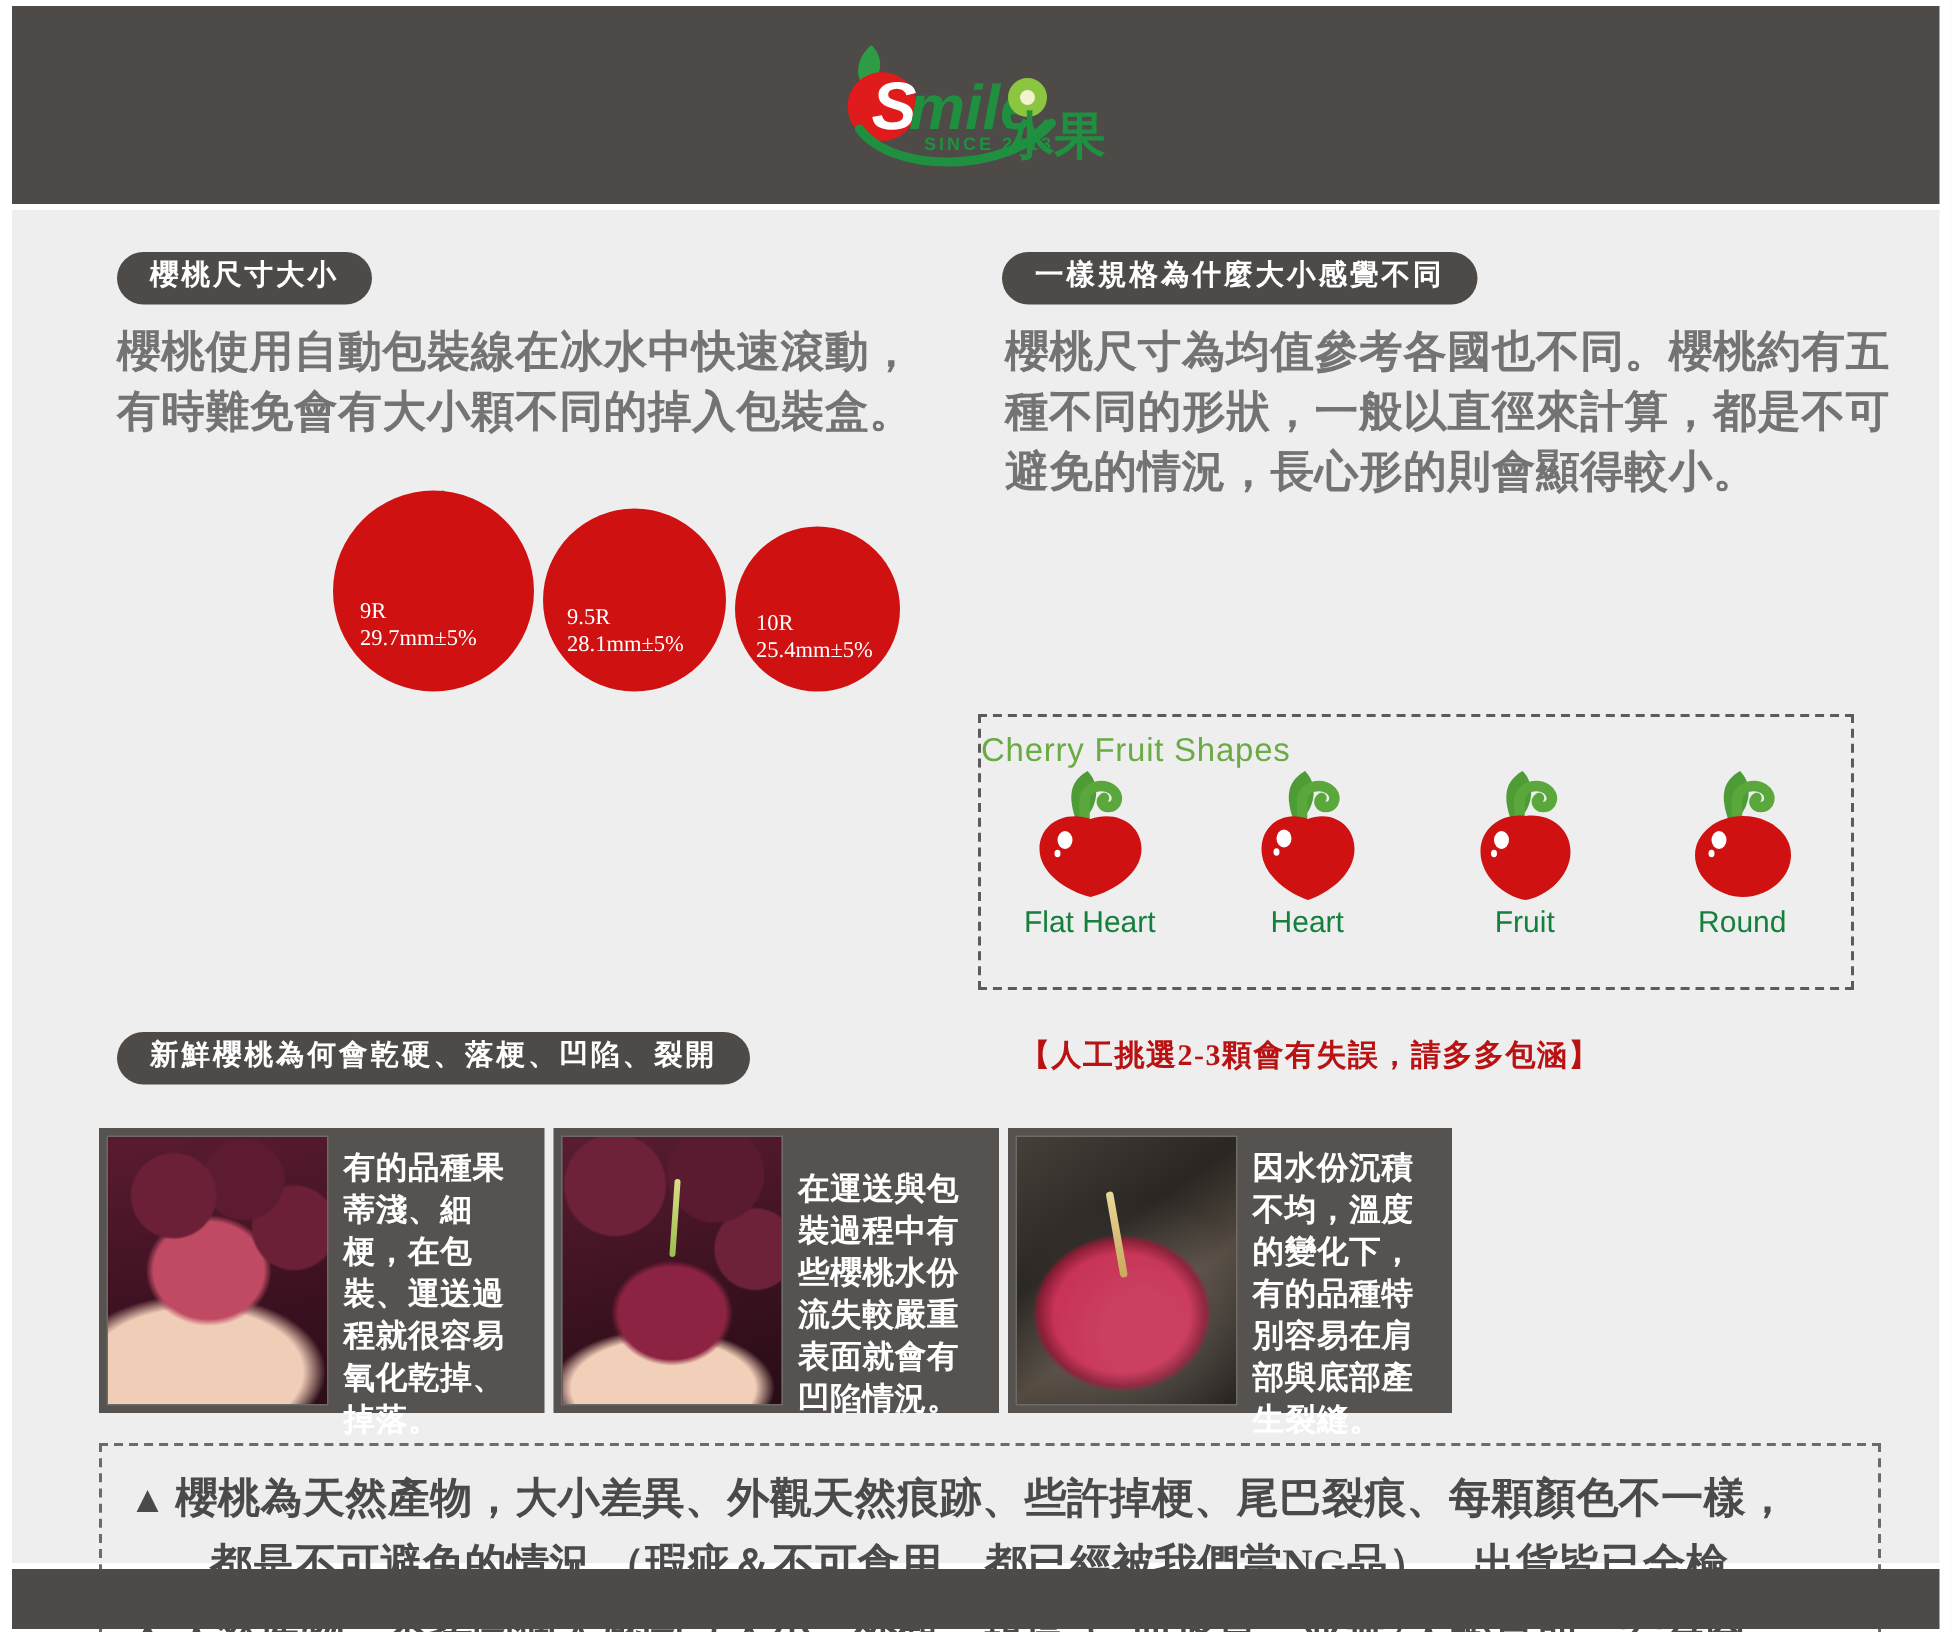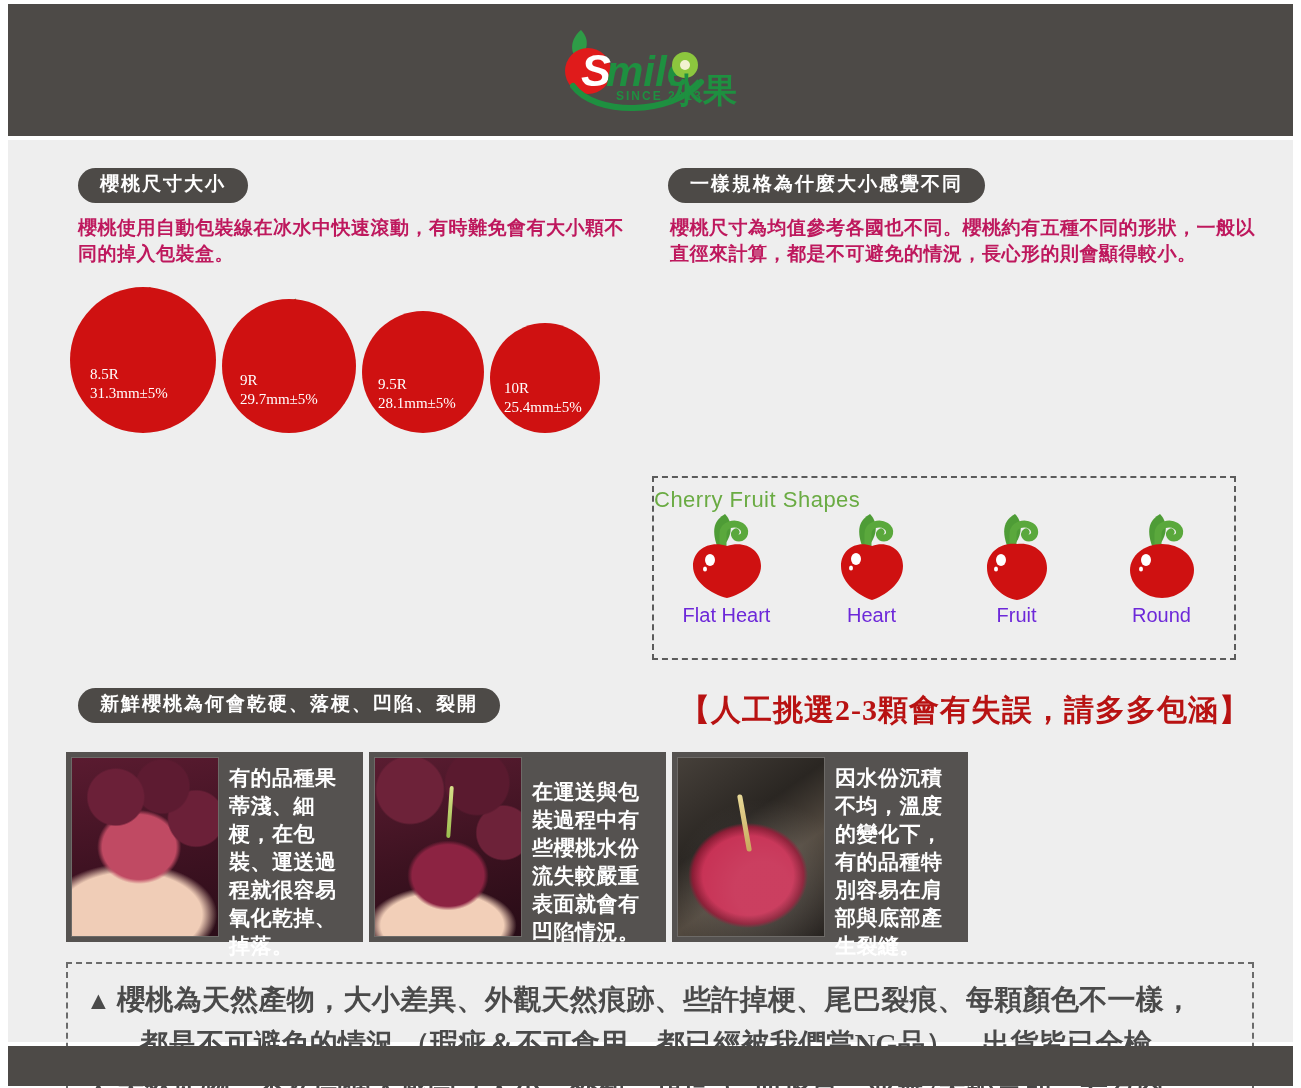--- a/index.html
+++ b/index.html
@@ -40,22 +40,22 @@
     border-radius:24px;
     padding:5px 22px 8px 22px;
     font-size:19px;line-height:1.15;
     font-weight:700;
     letter-spacing:2px;
     white-space:nowrap;
     font-family:"Liberation Serif","DejaVu Serif",serif;
   }
 
   .para{
-    color:#be185d;
-    font-size:19px;
+    color:#737373;
+    font-size:29px;
     line-height:1.38;
     font-weight:700;
     letter-spacing:.5px;
     font-family:"Liberation Serif","DejaVu Serif",serif;
   }
 
   
   .sec-size{position:absolute;left:62px;top:28px;width:560px;}
   .sec-size .pill{margin-left:8px;}
   .sec-size .para{margin:12px 0 0 8px;}
@@ -95,31 +95,31 @@
     font-size:22px;letter-spacing:.5px;
     font-family:"Liberation Sans","DejaVu Sans",sans-serif;
   }
   .shape-grid{
     position:absolute;left:0;right:0;top:34px;
     display:flex;justify-content:space-around;align-items:flex-end;
   }
   .shape-cell{width:104px;text-align:center;}
   .shape-cell svg{display:block;margin:0 auto;}
   .shape-name{
-    color:#6d28d9;font-size:20px;margin-top:2px;
+    color:#15803d;font-size:20px;margin-top:2px;
     font-family:"Liberation Sans","DejaVu Sans",sans-serif;
     white-space:nowrap;
   }
 
   
   .sec3-pill{position:absolute;left:70px;top:548px;}
   .sec3-note{
     position:absolute;left:672px;top:550px;
     color:#b81212;
-    font-size:30px;font-weight:700;letter-spacing:1px;
+    font-size:20px;font-weight:700;letter-spacing:1px;
     font-family:"Liberation Serif","DejaVu Serif",serif;
     white-space:nowrap;
   }
 
   
   .cards{
     position:absolute;left:58px;top:612px;
     width:1188px;height:190px;
     display:flex;gap:6px;
   }
@@ -207,33 +207,20 @@
   </div>
 
   <div class="body-panel">
 
     <div class="sec-size">
       <div class="pill">櫻桃尺寸大小</div>
       <div class="para">櫻桃使用自動包裝線在冰水中快速滾動，有時難免會有大小顆不同的掉入包裝盒。</div>
 
       <div class="size-row">
 
-        <div class="size-item" style="left:0;">
-          <div class="cherry-ball" style="width:146px;height:146px;">
-            <svg class="sprout" style="left:36px;top:-6px;" width="70" height="62" viewBox="0 0 70 62">
-              <path d="M30 56 C28 30 32 14 44 6 C52 18 48 40 34 56 Z" fill="#4e9c36"></path>
-              <path d="M34 58 L34 34 C34 22 46 20 52 24 C58 28 56 36 50 36 C46 36 44 32 47 30" stroke="#5aa83c" stroke-width="7" fill="none" stroke-linecap="round"></path>
-            </svg>
-            <div class="ball" style="width:146px;height:146px;"></div>
-            <div class="ball-label" style="left:20px;top:78px;">
-              <span>8.5R</span><br>
-              <span>31.3mm±5%</span>
-            </div>
-          </div>
-        </div>
 
         <div class="size-item" style="left:152px;">
           <div class="cherry-ball" style="width:134px;height:134px;">
             <svg class="sprout" style="left:32px;top:-6px;" width="66" height="58" viewBox="0 0 70 62">
               <path d="M30 56 C28 30 32 14 44 6 C52 18 48 40 34 56 Z" fill="#4e9c36"></path>
               <path d="M34 58 L34 34 C34 22 46 20 52 24 C58 28 56 36 50 36 C46 36 44 32 47 30" stroke="#5aa83c" stroke-width="7" fill="none" stroke-linecap="round"></path>
             </svg>
             <div class="ball" style="width:134px;height:134px;"></div>
             <div class="ball-label" style="left:18px;top:72px;">
               <span>9R</span><br>

